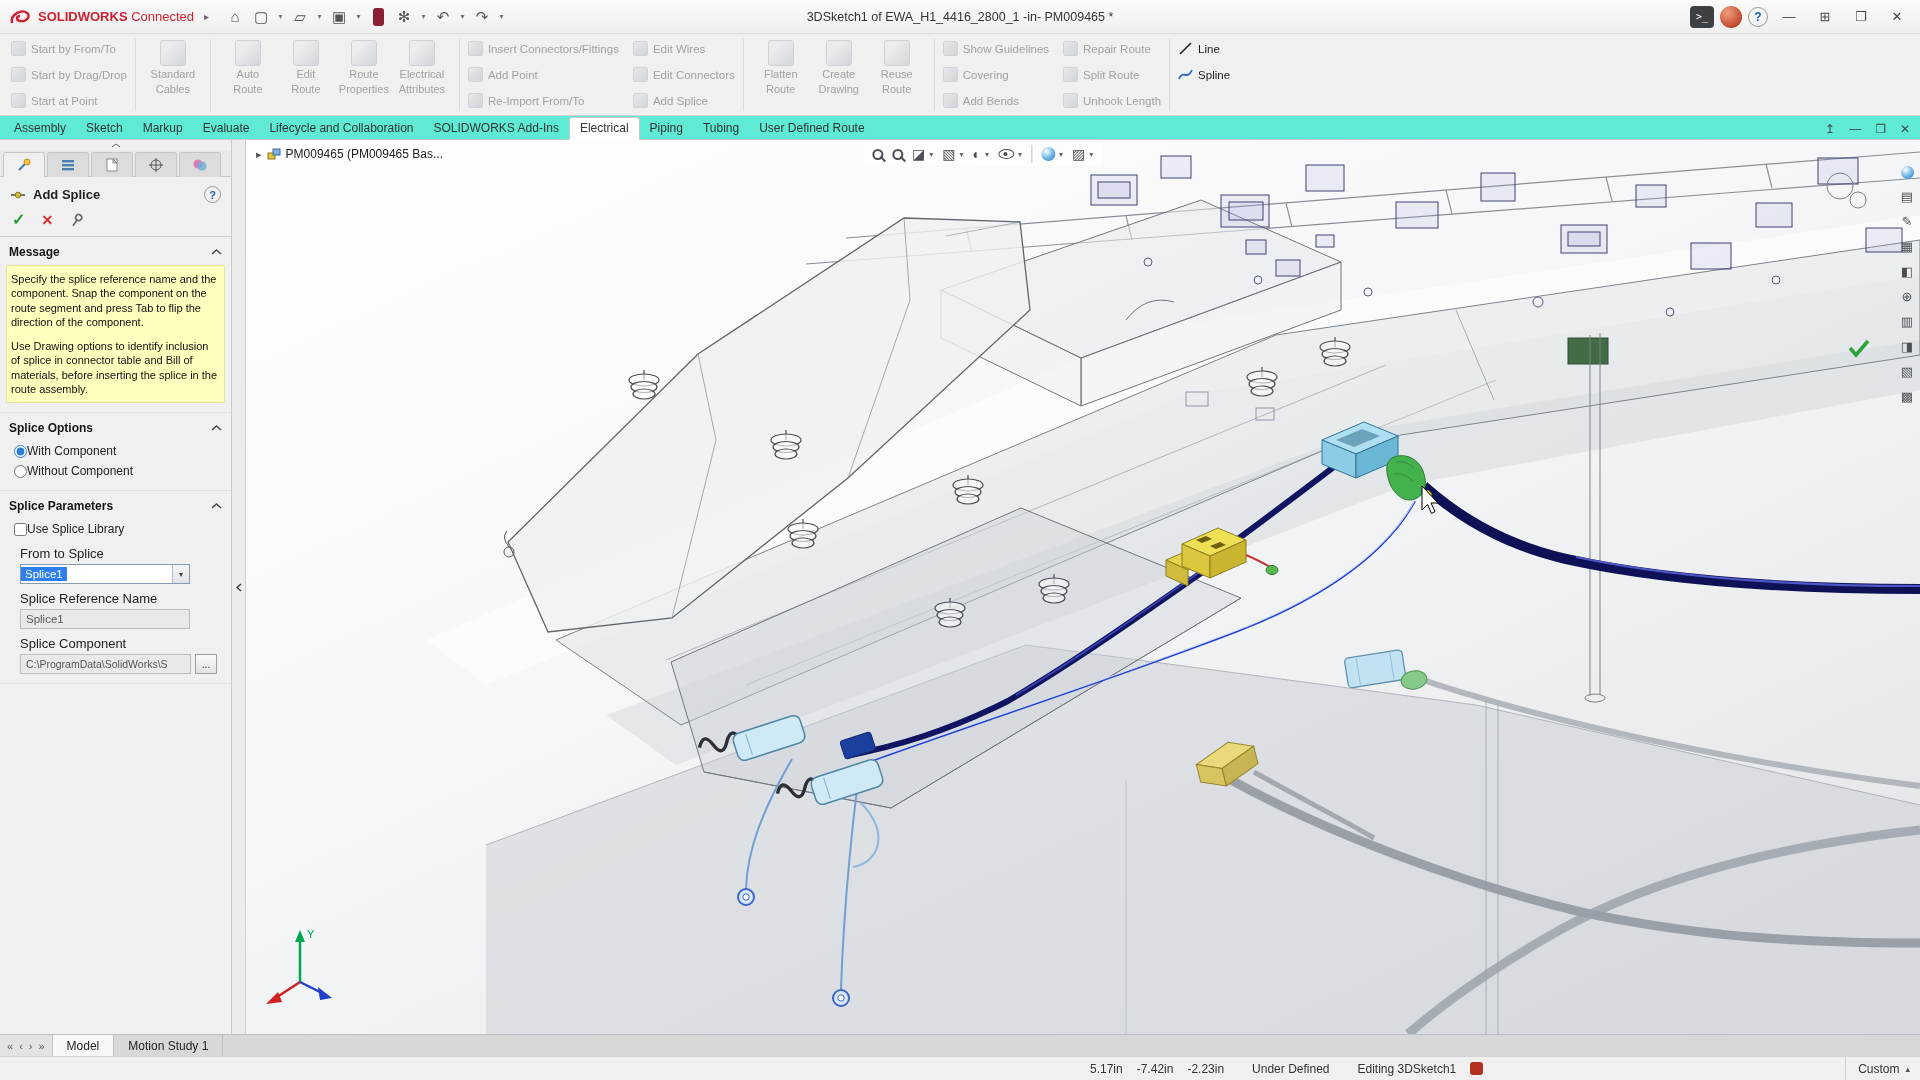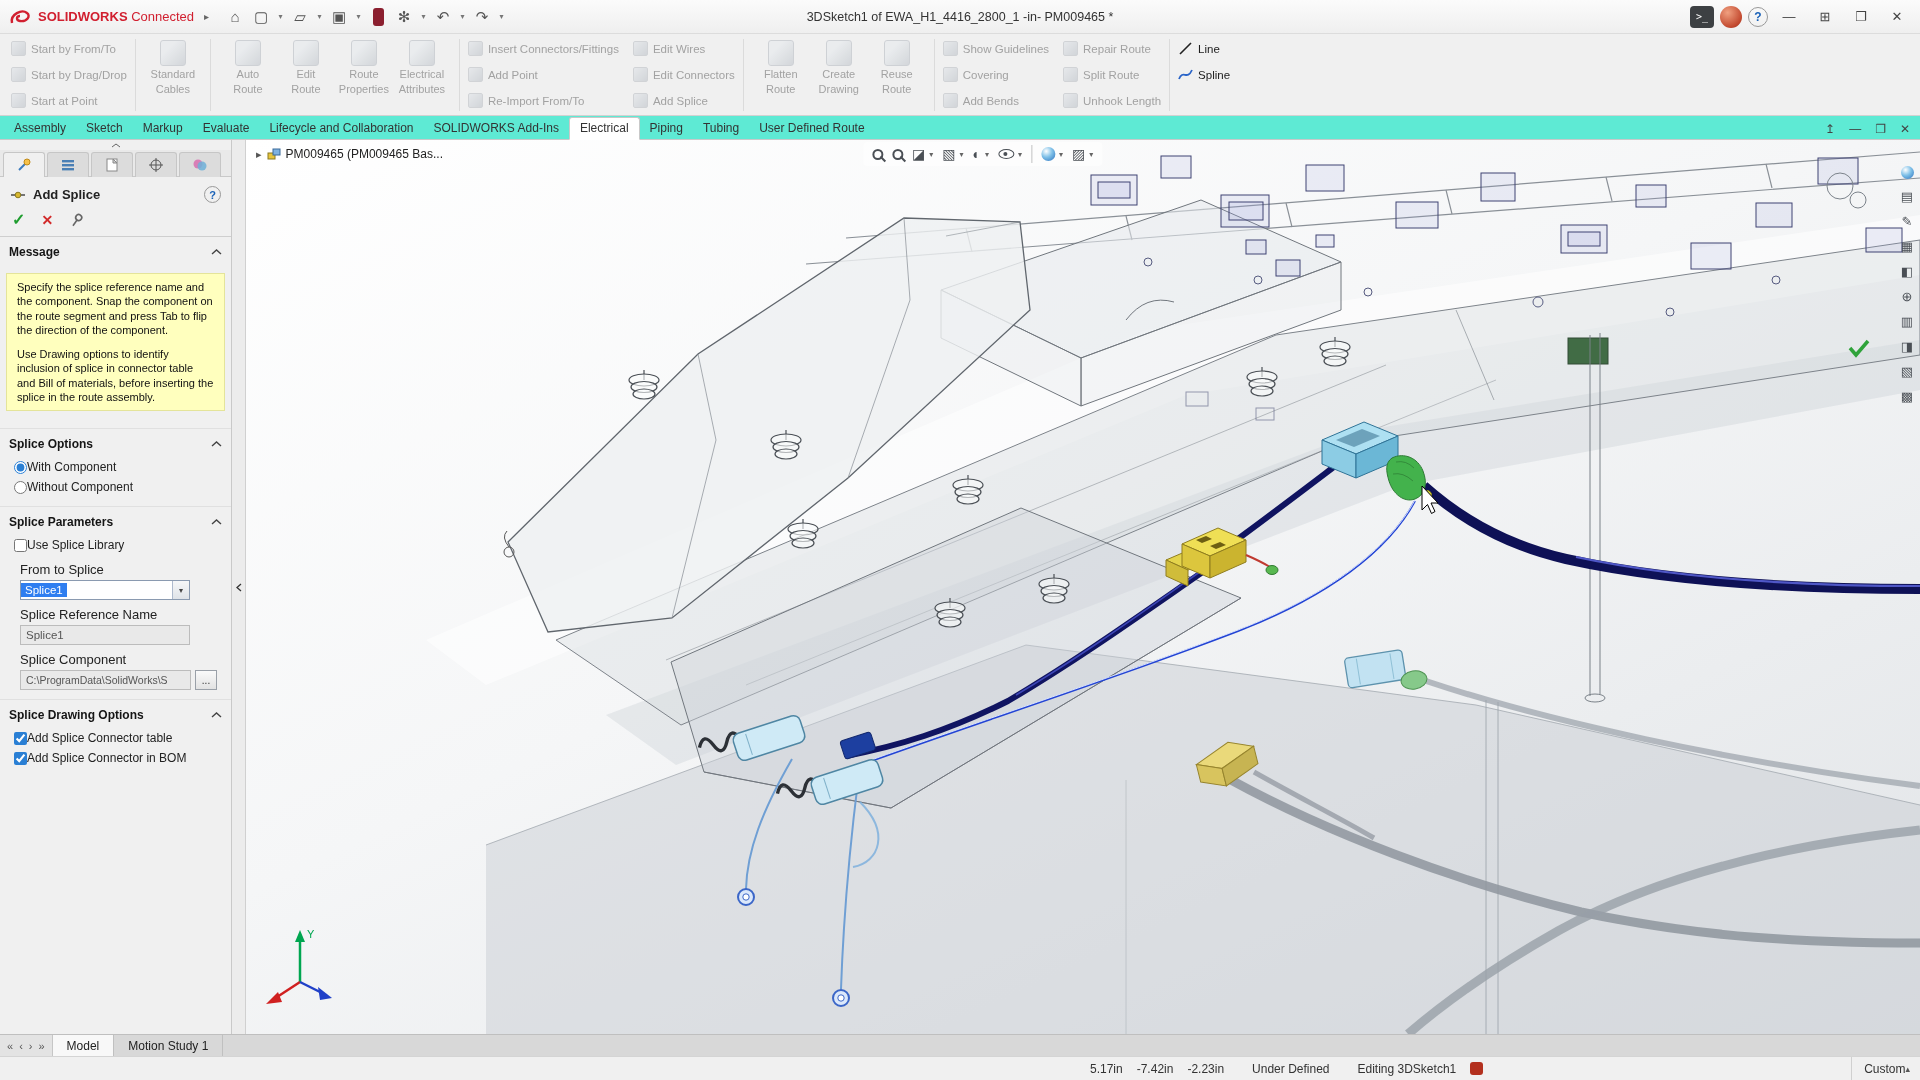--- a/index.html
+++ b/index.html
@@ -66,21 +66,21 @@
   .pmtab.active{background:#f0f0f0;}
   .pm-header{display:flex;align-items:center;gap:7px;padding:9px 10px 5px;font-weight:bold;font-size:13px;}
   .pm-header .helpi{margin-left:auto;width:17px;height:17px;font-size:11px;}
   .pm-actions{display:flex;align-items:center;gap:16px;padding:2px 12px 7px;border-bottom:1px solid #cfcfcf;}
   .okmark{color:#1f9d2f;font-size:16px;font-weight:bold;}
   .xmark{color:#d22a2a;font-size:14px;font-weight:bold;}
   .pm-body{flex:1;overflow:hidden;}
   .sect{border-bottom:1px solid #e0e0e0;padding-bottom:9px;}
   .sect-h{display:flex;align-items:center;font-weight:bold;font-size:12px;padding:8px 9px 6px;color:#151515;}
   .sect-h svg{margin-left:auto;}
-  .msgbox{margin:8px 6px;background:#ffffbe;border:1px solid #e4e49a;padding:6px 10px;font-size:11px;line-height:1.3;color:#111;}
+  .msgbox{margin:0 6px;background:#ffffbe;border:1px solid #e4e49a;padding:6px 4px;font-size:11px;line-height:1.3;color:#111;}
   .msgbox p{margin:0;}
   .msgbox p + p{margin-top:10px;}
   .radio-row,.check-row{display:flex;align-items:center;padding:3px 8px 3px 14px;font-size:12px;color:#222;}
   input[type=radio],input[type=checkbox]{accent-color:#2a7fd4;width:13px;height:13px;margin:0;}
   .field-label{padding:7px 14px 3px 20px;font-size:13px;color:#222;}
   .combo{margin:0 0 0 20px;width:170px;height:20px;border:1px solid #8a9ab0;background:#fff;display:flex;align-items:center;}
   .combo .val{background:#2f7ef0;color:#fff;padding:1px 4px;font-size:11.5px;}
   .combo .arrowbtn{margin-left:auto;width:17px;height:18px;border-left:1px solid #aebacd;
                    background:linear-gradient(#f6f7f8,#dfe3e8);display:flex;align-items:center;justify-content:center;
                    font-size:8px;color:#444;}
@@ -119,21 +119,21 @@
         color:#555;font-size:11px;}
   .dtab{padding:0 14px;display:flex;align-items:center;font-size:12px;color:#222;border-right:1px solid #c0c0c0;}
   .dtab.active{background:#f8f8f8;}
 
   
   .statusbar{height:24px;flex:0 0 24px;background:#f0f0f0;border-top:1px solid #d4d4d4;display:flex;
              align-items:center;font-size:12px;color:#333;padding:0 10px;}
   .sb-coords{margin-left:1080px;display:flex;gap:14px;}
   .sb-item{margin-left:28px;white-space:nowrap;}
   .sb-badge{width:13px;height:13px;border-radius:3px;background:#b3301e;margin-left:14px;}
-  .sb-right{margin-left:auto;display:flex;align-items:center;border-left:1px solid #d0d0d0;
+  .sb-right{margin-left:auto;display:flex;align-items:center;gap:6px;border-left:1px solid #d0d0d0;
             padding-left:12px;height:100%;}
 </style>
 </head>
 <body>
 
 <div class="app">
 
   <div class="titlebar">
     <div class="tb-left">
       <svg class="ds-logo" viewBox="0 0 24 22">
@@ -451,36 +451,20 @@
           </div>
           <div class="field-label">Splice Reference Name</div>
           <div class="txt-input">Splice1</div>
           <div class="field-label">Splice Component</div>
           <div class="comp-row">
             <div class="txt-input">C:\ProgramData\SolidWorks\S</div>
             <div class="browse">...</div>
           </div>
         </div>
 
-        <div class="sect" style="border-bottom:none">
-          <div class="sect-h">
-            <span>Splice Drawing Options</span>
-            <svg width="11" height="6">
-                <path d="M1,5 L5.5,1 L10,5" stroke="#444" fill="none" stroke-width="1.4"></path>
-              </svg>
-          </div>
-          <label class="check-row">
-            <input type="checkbox" checked="" style="">
-            <span>Add Splice Connector table</span>
-          </label>
-          <label class="check-row">
-            <input type="checkbox" checked="" style="">
-            <span>Add Splice Connector in BOM</span>
-          </label>
-        </div>
 
       </div>
     </div>
 
     <div class="splitter">
       <svg width="6" height="9">
           <path d="M5,1 L1,4.5 L5,8" stroke="#333" fill="none" stroke-width="1.3"></path>
         </svg>
     </div>
 

